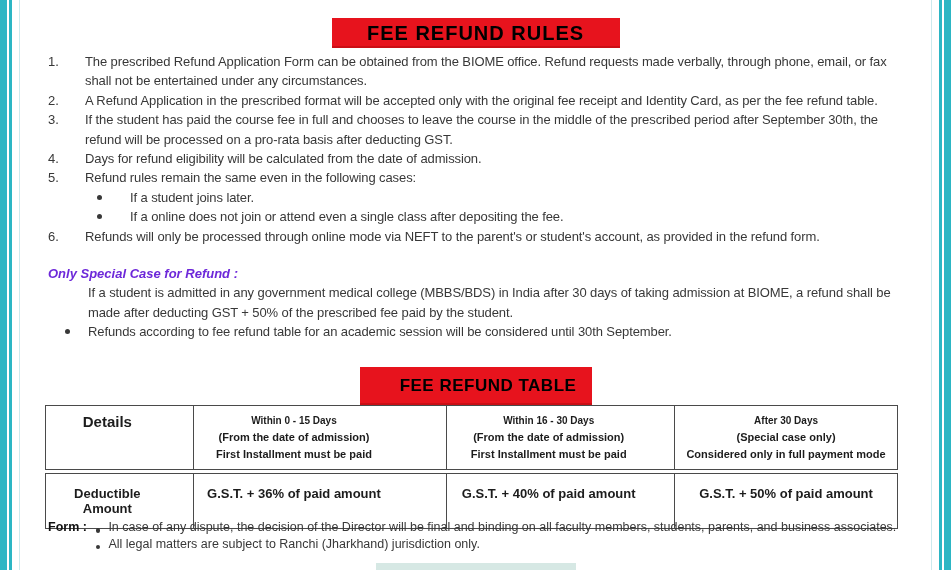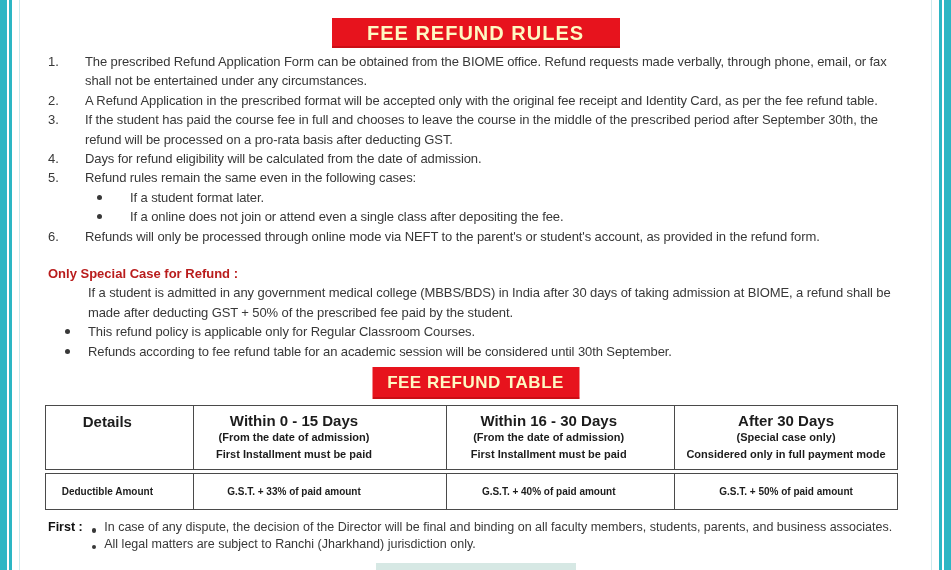--- a/index.html
+++ b/index.html
@@ -29,26 +29,26 @@
       #2cb6c4 0, #2cb6c4 7px,
       #ffffff 7px, #ffffff 9px,
       #2cb6c4 9px, #2cb6c4 12px,
       #ffffff 12px, #ffffff 19px,
       #cdeaee 19px, #cdeaee 20.5px,
       #ffffff 20.5px);
   }
   
   .banner {
     position: absolute; left: 50%; transform: translateX(-50%);
-    background: #e7131d; color: #fef9c3; font-weight: bold;
+    background: #e7131d; color: #000000; font-weight: bold;
     display: flex; align-items: center; justify-content: center;
     box-shadow: inset 0 -2px 0 rgba(120,0,0,0.25);
   }
   .banner-rules { top: 18px; width: 288px; height: 30px; font-size: 20px; letter-spacing: 1px; }
-  .banner-table { top: 367px; width: 207px; height: 32px; font-size: 17px; letter-spacing: 0.5px; }
+  .banner-table { top: 367px; width: 207px; height: 38px; font-size: 17px; letter-spacing: 0.5px; padding-left: 25px; }
 
   
   .rules {
     position: absolute; top: 52px; left: 48px; right: 38px;
     font-size: 13px; line-height: 19.4px; letter-spacing: -0.1px;
   }
   .rule { display: flex; }
   .rule .num { width: 37px; flex: none; }
   .rule .txt { flex: 1; }
   .sub { display: flex; }
@@ -56,40 +56,40 @@
     flex: none; width: 5px; height: 5px; border-radius: 50%;
     background: #383838; margin-top: 7px;
   }
   .sub .dot { margin-left: 49px; margin-right: 28px; }
 
   
   .special {
     position: absolute; top: 264px; left: 48px; right: 38px;
     font-size: 13px; line-height: 19.4px; letter-spacing: -0.1px;
   }
-  .special .heading { font-weight: bold; color: #b91c1c; letter-spacing: 0; }
+  .special .heading { font-weight: bold; color: #6d28d9; letter-spacing: 0; font-style: italic; }
   .special .para { margin-left: 40px; }
   .sbullet { display: flex; }
   .sbullet .dot { margin-left: 17px; margin-right: 18px; }
 
   
   .reftable { position: absolute; top: 405px; left: 45px; width: 853px; color: #1c1c1c; }
   .trow { display: flex; border: 1.6px solid #4a4a4a; background: #fff; gap: 24px; }
   .trow + .trow { margin-top: 3px; }
   .cell {
     border-left: 1.6px solid #4a4a4a;
     text-align: center; padding: 7px 4px; box-sizing: border-box;
   }
   .cell:first-child { border-left: none; }
   .c1 { width: 16.3%; } .c2 { width: 26.85%; } .c3 { width: 27.15%; margin-left: 28px; } .c4 { width: 29.7%; }
   .hrow .cell { font-weight: bold; line-height: 16.3px; }
-  .hrow .t  { font-size: 15px; display: block; }
+  .hrow .t  { font-size: 10px; display: block; }
   .hrow .s  { font-size: 11px; display: block; }
   .hrow .c1 .t { font-size: 15px; text-align: center; padding-top: 1px; }
-  .drow .cell { font-weight: bold; font-size: 10px; padding: 12px 4px; }
+  .drow .cell { font-weight: bold; font-size: 13px; padding: 12px 4px; }
 
   
   .note {
     position: absolute; top: 519px; left: 48px; right: 30px;
     font-size: 12.5px; line-height: 16.5px; display: flex;
   }
   .note-label { font-weight: bold; color: #111; flex: none; margin-right: 9px; }
   .note-items { flex: 1; }
   .note-item { display: flex; align-items: center; }
   .note-item .dot { width: 4.5px; height: 4.5px; margin-top: 6px; margin-right: 8px; margin-left: 0; }
@@ -126,41 +126,37 @@
   <div class="rule">
     <span class="num">4.</span>
     <span class="txt">Days for refund eligibility will be calculated from the date of admission.</span>
   </div>
   <div class="rule">
     <span class="num">5.</span>
     <span class="txt">Refund rules remain the same even in the following cases:</span>
   </div>
   <div class="sub">
     <span class="dot"></span>
-    <span class="txt">If a student format later.</span>
+    <span class="txt">If a student joins later.</span>
   </div>
   <div class="sub">
     <span class="dot"></span>
     <span class="txt">If a online does not join or attend even a single class after depositing the fee.</span>
   </div>
   <div class="rule">
     <span class="num">6.</span>
     <span class="txt">Refunds will only be processed through online mode via NEFT to the parent's or student's account, as provided in the refund form.</span>
   </div>
 </div>
 
 <div class="special">
   <div class="heading">Only Special Case for Refund :</div>
   <div class="para">If a student is admitted in any government medical college (MBBS/BDS) in India after 30 days of taking admission at BIOME, a refund shall be made after deducting GST + 50% of the prescribed fee paid by the student.</div>
   <div class="sbullet">
     <span class="dot"></span>
-    <span>This refund policy is applicable only for Regular Classroom Courses.</span>
-  </div>
-  <div class="sbullet">
-    <span class="dot"></span>
     <span>Refunds according to fee refund table for an academic session will be considered until 30th September.</span>
   </div>
 </div>
 
 <div class="banner banner-table">
   <span>FEE REFUND TABLE</span>
 </div>
 
 <div class="reftable">
   <div class="trow hrow">
@@ -178,28 +174,28 @@
       <span class="s">First Installment must be paid</span>
     </div>
     <div class="cell c4">
       <span class="t">After 30 Days</span>
       <span class="s">(Special case only)</span>
       <span class="s">Considered only in full payment mode</span>
     </div>
   </div>
   <div class="trow drow">
     <div class="cell c1">Deductible Amount</div>
-    <div class="cell c2">G.S.T. + 33% of paid amount</div>
+    <div class="cell c2">G.S.T. + 36% of paid amount</div>
     <div class="cell c3">G.S.T. + 40% of paid amount</div>
     <div class="cell c4">G.S.T. + 50% of paid amount</div>
   </div>
 </div>
 
 <div class="note">
-  <span class="note-label">First :</span>
+  <span class="note-label">Form :</span>
   <div class="note-items">
     <div class="note-item">
       <span class="dot"></span>
       <span>In case of any dispute, the decision of the Director will be final and binding on all faculty members, students, parents, and business associates.</span>
     </div>
     <div class="note-item">
       <span class="dot"></span>
       <span>All legal matters are subject to Ranchi (Jharkhand) jurisdiction only.</span>
     </div>
   </div>

